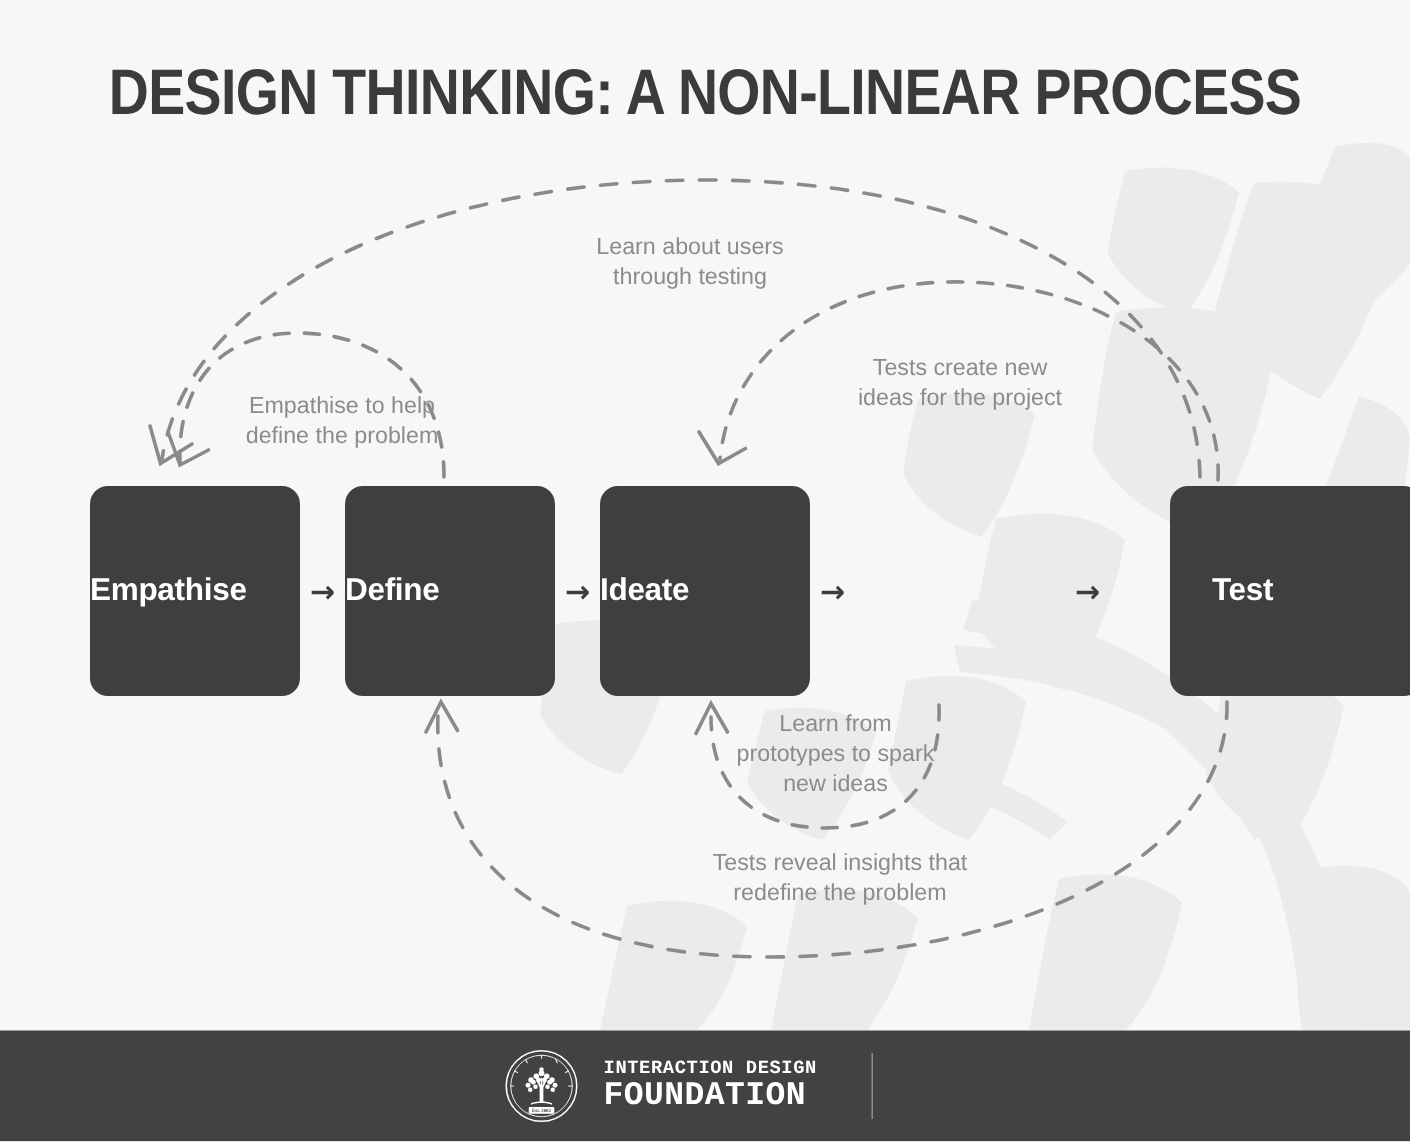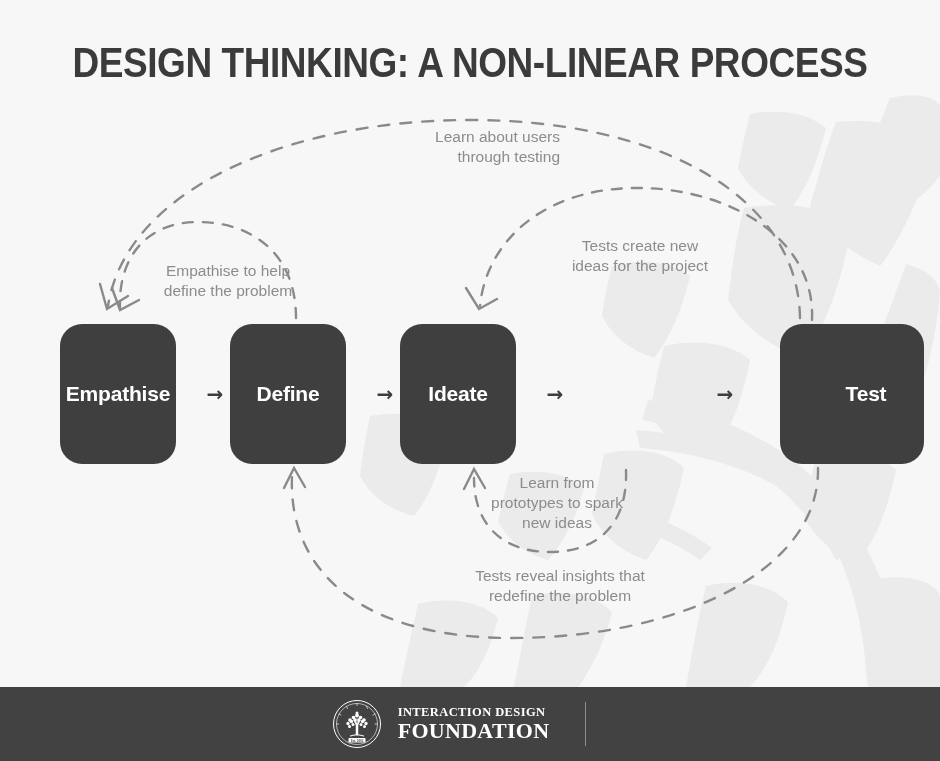--- a/index.html
+++ b/index.html
@@ -55,27 +55,27 @@
     left: 0; top: 0;
     width: 940px;
     height: 761px;
     pointer-events: none;
   }
 
   
   .stage-box {
     position: absolute;
     top: 324px;
-    width: 116px;
+    width: 140px;
     height: 140px;
     background: #3f3f3f;
-    border-radius: 22px;
+    border-radius: 12px;
     display: flex;
     align-items: center;
-    justify-content: center;
+    justify-content: flex-start;
   }
   .stage-box .stage-label {
     color: #ffffff;
     font-weight: bold;
     font-size: 21px;
     letter-spacing: -0.2px;
     text-align: center;
     white-space: nowrap;
   }
   #box-0 { left: 60px; }
@@ -103,21 +103,21 @@
 
   
   .annotation {
     position: absolute;
     color: #8c8c8c;
     font-size: 15.5px;
     line-height: 20px;
     text-align: center;
     white-space: pre-line;
   }
-  #ann-0 { left: 360px; top: 127px; width: 200px; text-align: right; }
+  #ann-0 { left: 360px; top: 155px; width: 200px; }
   #ann-1 { left: 128px; top: 261px; width: 200px; }
   #ann-2 { left: 540px; top: 236px; width: 200px; }
   #ann-3 { left: 467px; top: 473px; width: 180px; }
   #ann-4 { left: 440px; top: 566px; width: 240px; }
 
   
   #footer {
     position: absolute;
     left: 0;
     top: 687px;
@@ -137,21 +137,21 @@
     width: 50px;
     height: 50px;
     flex: 0 0 50px;
   }
   #brand-wordmark {
     display: flex;
     flex-direction: column;
     justify-content: center;
     line-height: 1;
     color: #ffffff;
-    font-family: Liberation Serif, serif;
+    font-family: Liberation Mono, monospace;
   }
   #brand-line-1 {
     font-size: 12.5px;
     letter-spacing: 0.4px;
     font-weight: bold;
   }
   #brand-line-2 {
     font-size: 22px;
     letter-spacing: 0.3px;
     font-weight: bold;

